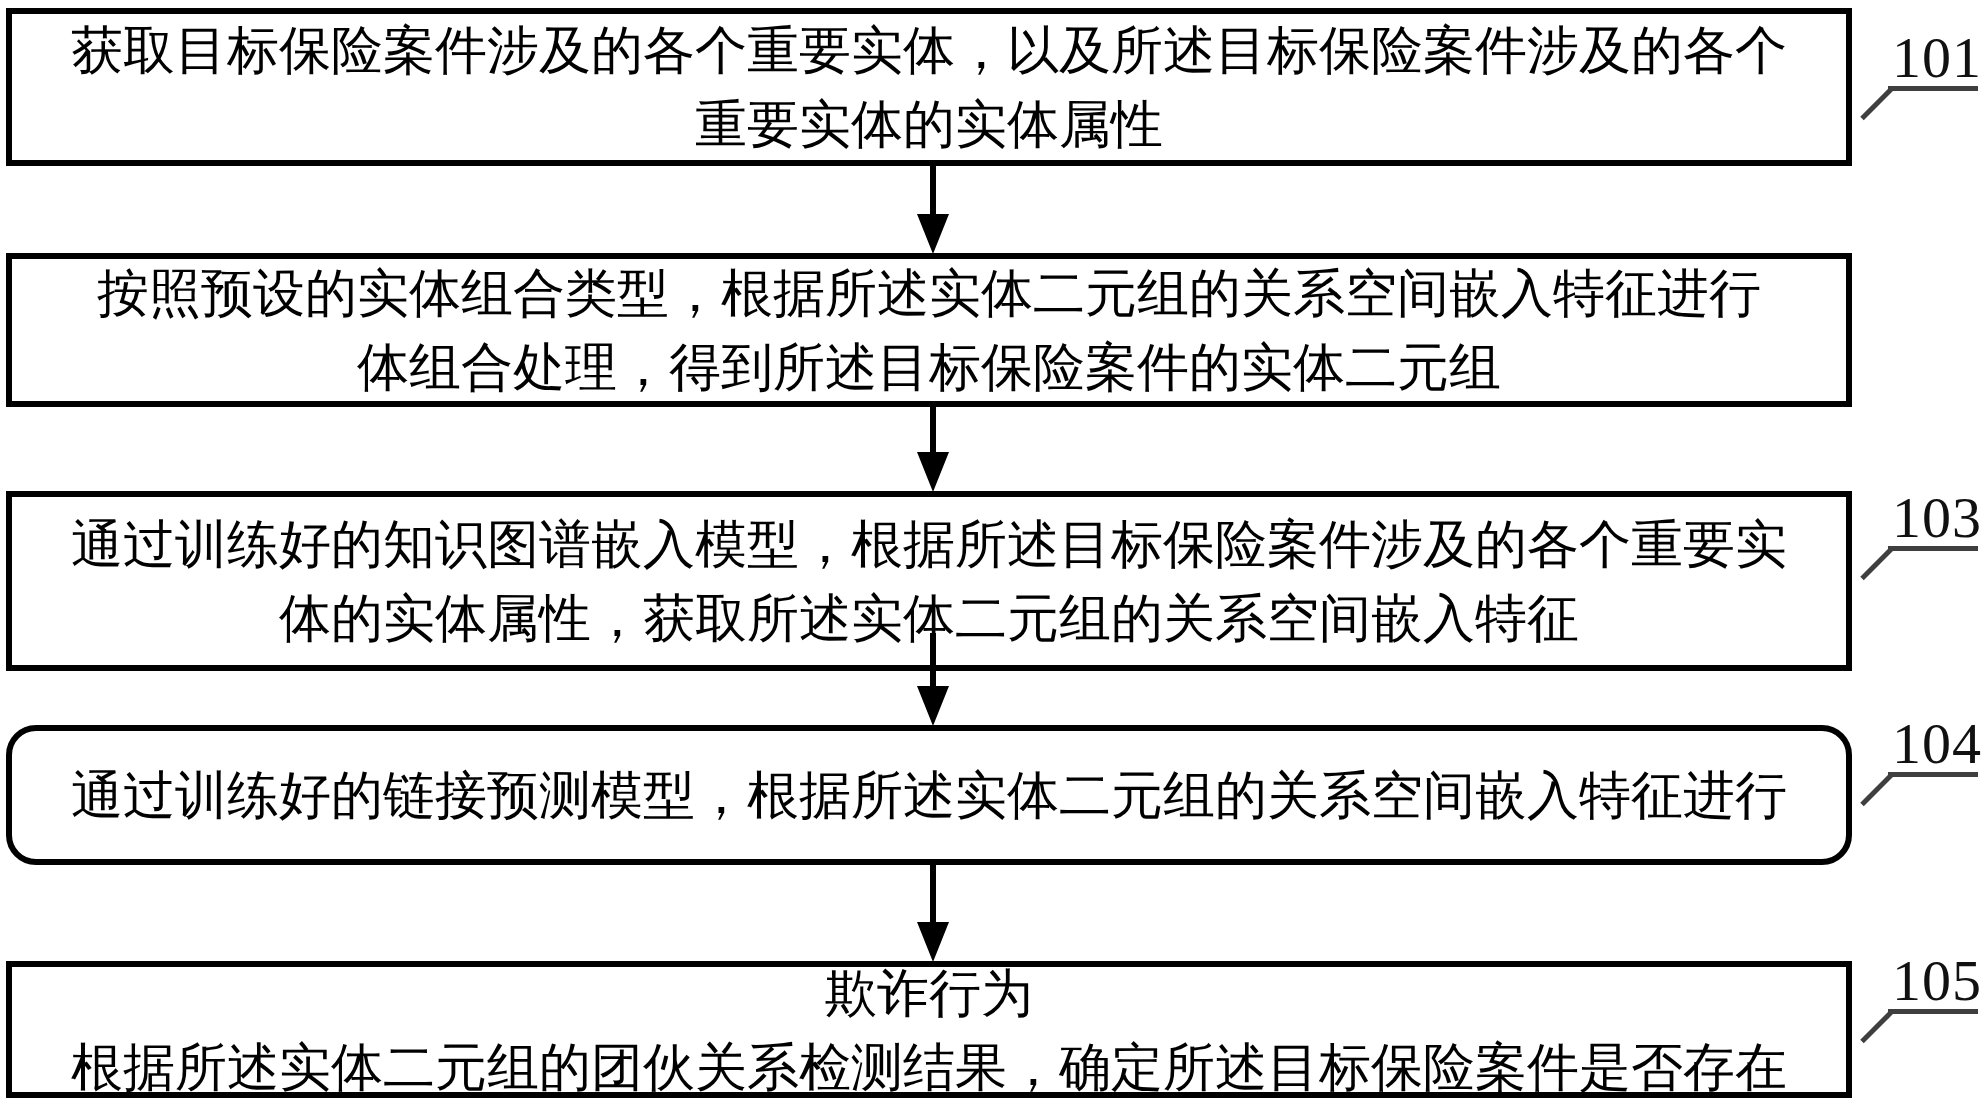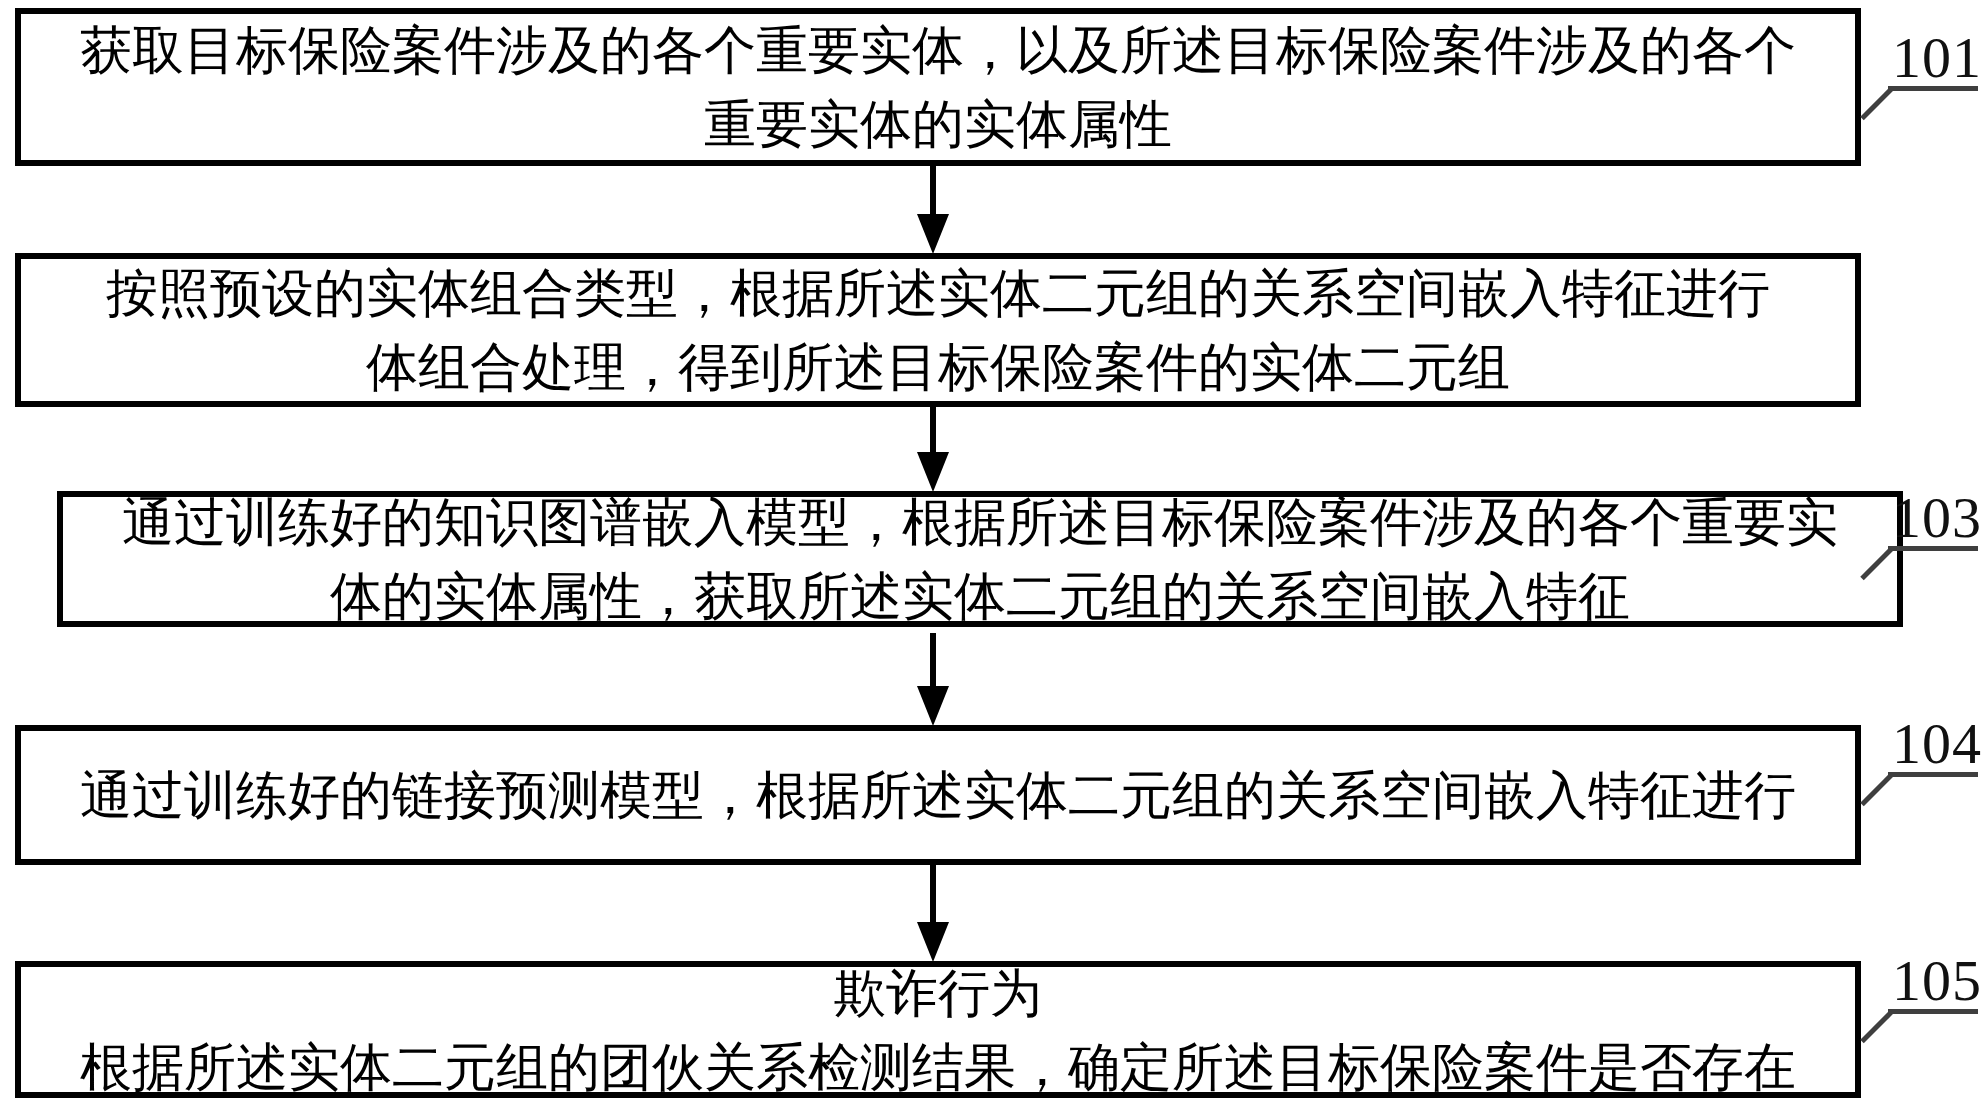--- a/index.html
+++ b/index.html
@@ -12,43 +12,43 @@
     width: 1985px;
     height: 1112px;
     background: #ffffff;
     overflow: hidden;
     font-family: "DejaVu Serif", "Liberation Serif", serif;
   }
 
   
   .flow-box {
     position: absolute;
-    left: 15px;
+    left: 6px;
     width: 1846px;
     box-sizing: border-box;
     border: 6px solid #000000;
     background: #ffffff;
     display: flex;
     flex-direction: column;
     justify-content: center;
     align-items: center;
   }
   .box-line {
     display: block;
     width: 100%;
     text-align: center;
     font-size: 52px;
     line-height: 74px;
     color: #000000;
     white-space: nowrap;
   }
   .box-101 { top: 8px;   height: 158px; }
   .box-102 { top: 253px; height: 154px; }
-  .box-103 { top: 491px; height: 136px; margin-left: 42px; }
-  .box-104 { top: 725px; height: 140px; }
+  .box-103 { top: 491px; height: 180px; }
+  .box-104 { top: 725px; height: 140px; border-radius: 30px; }
   .box-105 { top: 961px; height: 137px; }
 
   
   .arrow { position: absolute; }
   .arrow-shaft {
     position: absolute;
     left: 930px;
     width: 6px;
     background: #000000;
   }

